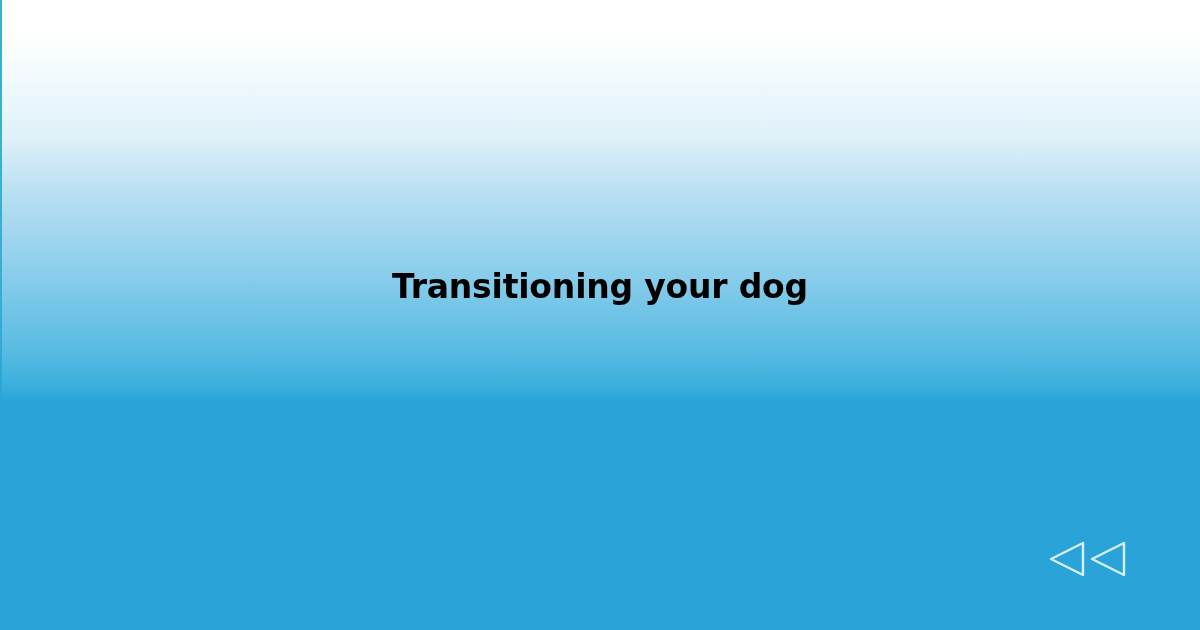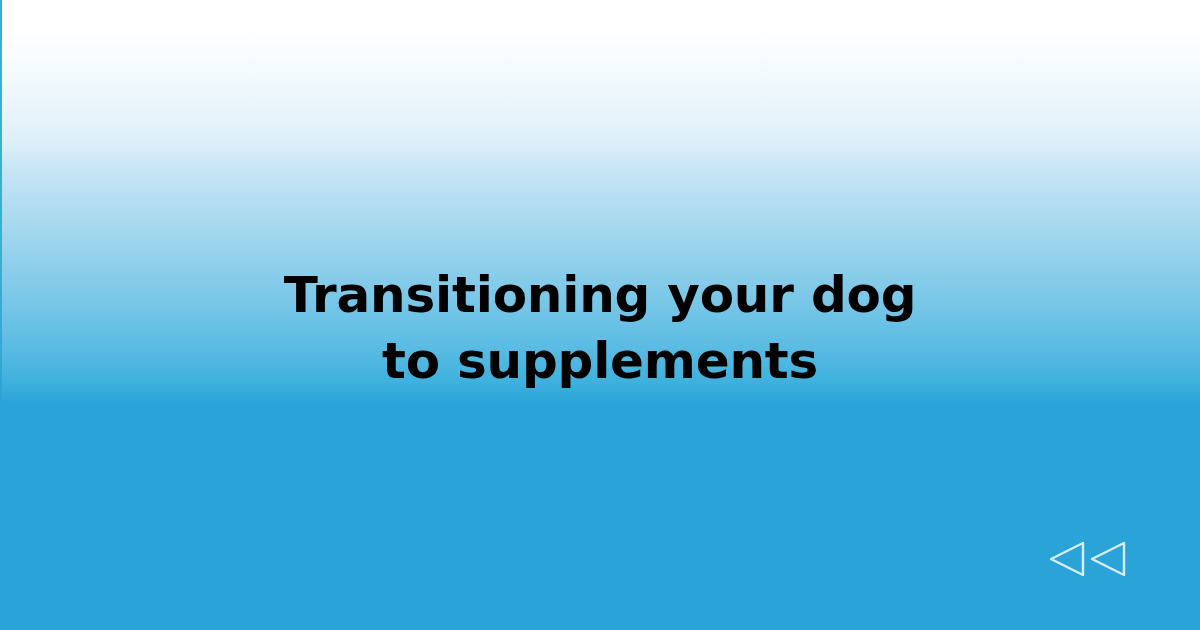--- a/index.html
+++ b/index.html
@@ -60,48 +60,46 @@
     top: 258px;
     width: 1200px;
     text-align: center;
     padding: 0 40px;
     box-sizing: border-box;
   }
 
   .headline-line {
     display: block;
     font-family: "DejaVu Sans", "Liberation Sans", sans-serif;
-    font-size: 50px;
+    font-size: 33px;
     font-weight: bold;
     line-height: 58px;
     color: #000000;
     letter-spacing: -0.2px;
     white-space: nowrap;
-    margin-top: 8px;
   }
 
   #rewind-icon {
     position: absolute;
     left: 1045px;
     top: 540px;
     width: 86px;
     height: 38px;
     display: block;
   }
 </style>
 </head>
 <body>
 
 <div id="banner-card">
 
   <div id="left-edge-rule"></div>
 
   <div id="title-block">
     <span class="headline-line">Transitioning your dog</span>
-    <span class="headline-line">to supplements</span>
   </div>
 
   <svg id="rewind-icon" viewBox="0 0 86 38" aria-hidden="true">
     <polygon points="38,3 38,35 6,19" fill="none" stroke="#d6eef8" stroke-width="2.4" stroke-linejoin="round"></polygon>
     <polygon points="79,3 79,35 47,19" fill="none" stroke="#d6eef8" stroke-width="2.4" stroke-linejoin="round"></polygon>
   </svg>
 
 </div>
 
 </body></html>

